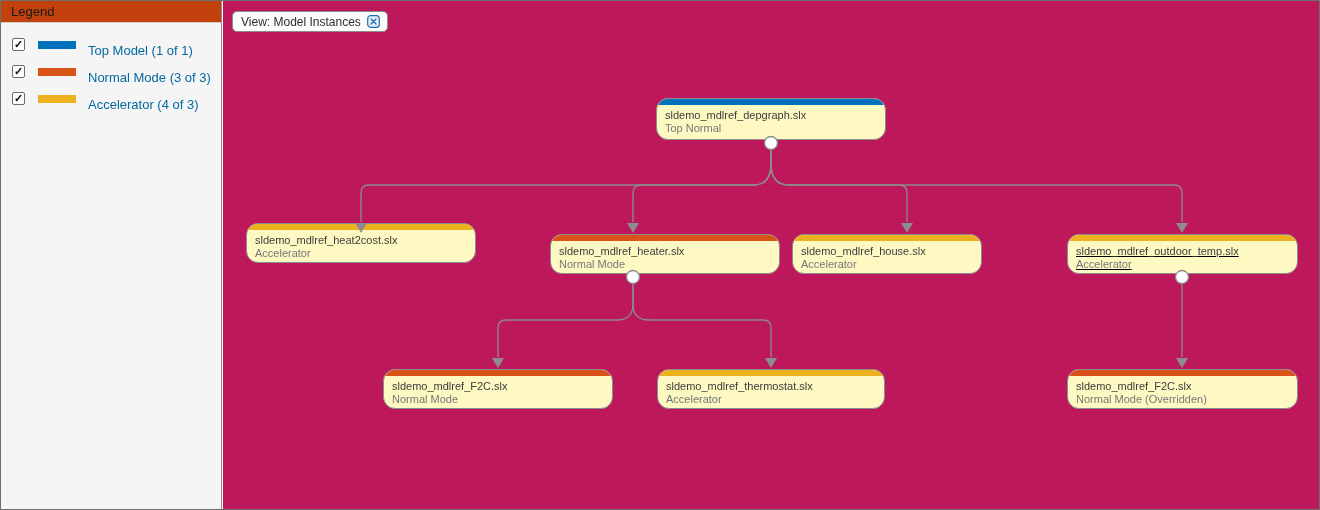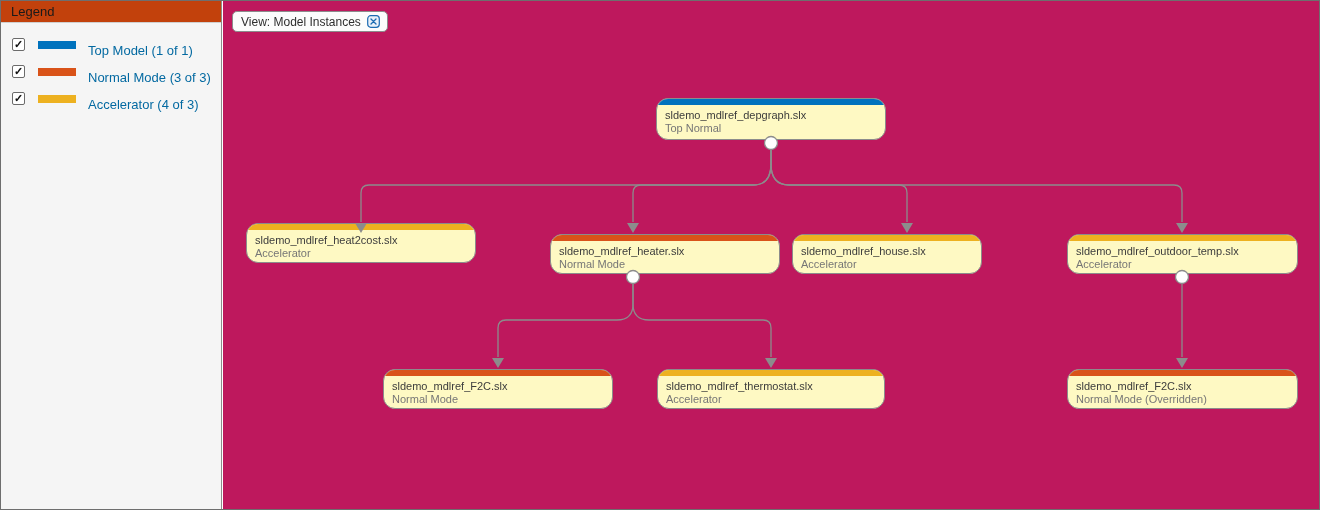--- a/index.html
+++ b/index.html
@@ -42,21 +42,21 @@
   }
   .node-bar{height:6px;width:100%;}
   .node-file{font-size:11px;line-height:14px;color:#3c3c3c;padding:3px 8px 0;white-space:nowrap;}
   .node-mode{font-size:11px;line-height:13px;color:#767676;padding:0 8px;white-space:nowrap;}
   .edges-svg{position:absolute;left:0;top:0;pointer-events:none;}
   
   .n0{left:655px;top:97px;width:230px;height:42px;}
   .n1{left:245px;top:222px;width:230px;height:40px;}
   .n2{left:517px;top:233px;width:230px;height:40px;margin-left:32px;}
   .n3{left:791px;top:233px;width:190px;height:40px;}
-  .n4{left:1066px;top:233px;width:231px;height:40px;}
+  .n4{left:1066px;top:233px;width:231px;height:40px;text-decoration:underline;}
   .n5{left:382px;top:368px;width:230px;height:40px;}
   .n6{left:656px;top:368px;width:228px;height:40px;}
   .n7{left:1066px;top:368px;width:231px;height:40px;}
 </style>
 </head>
 <body>
 
 <div class="frame">
 
   <div class="sidebar">

